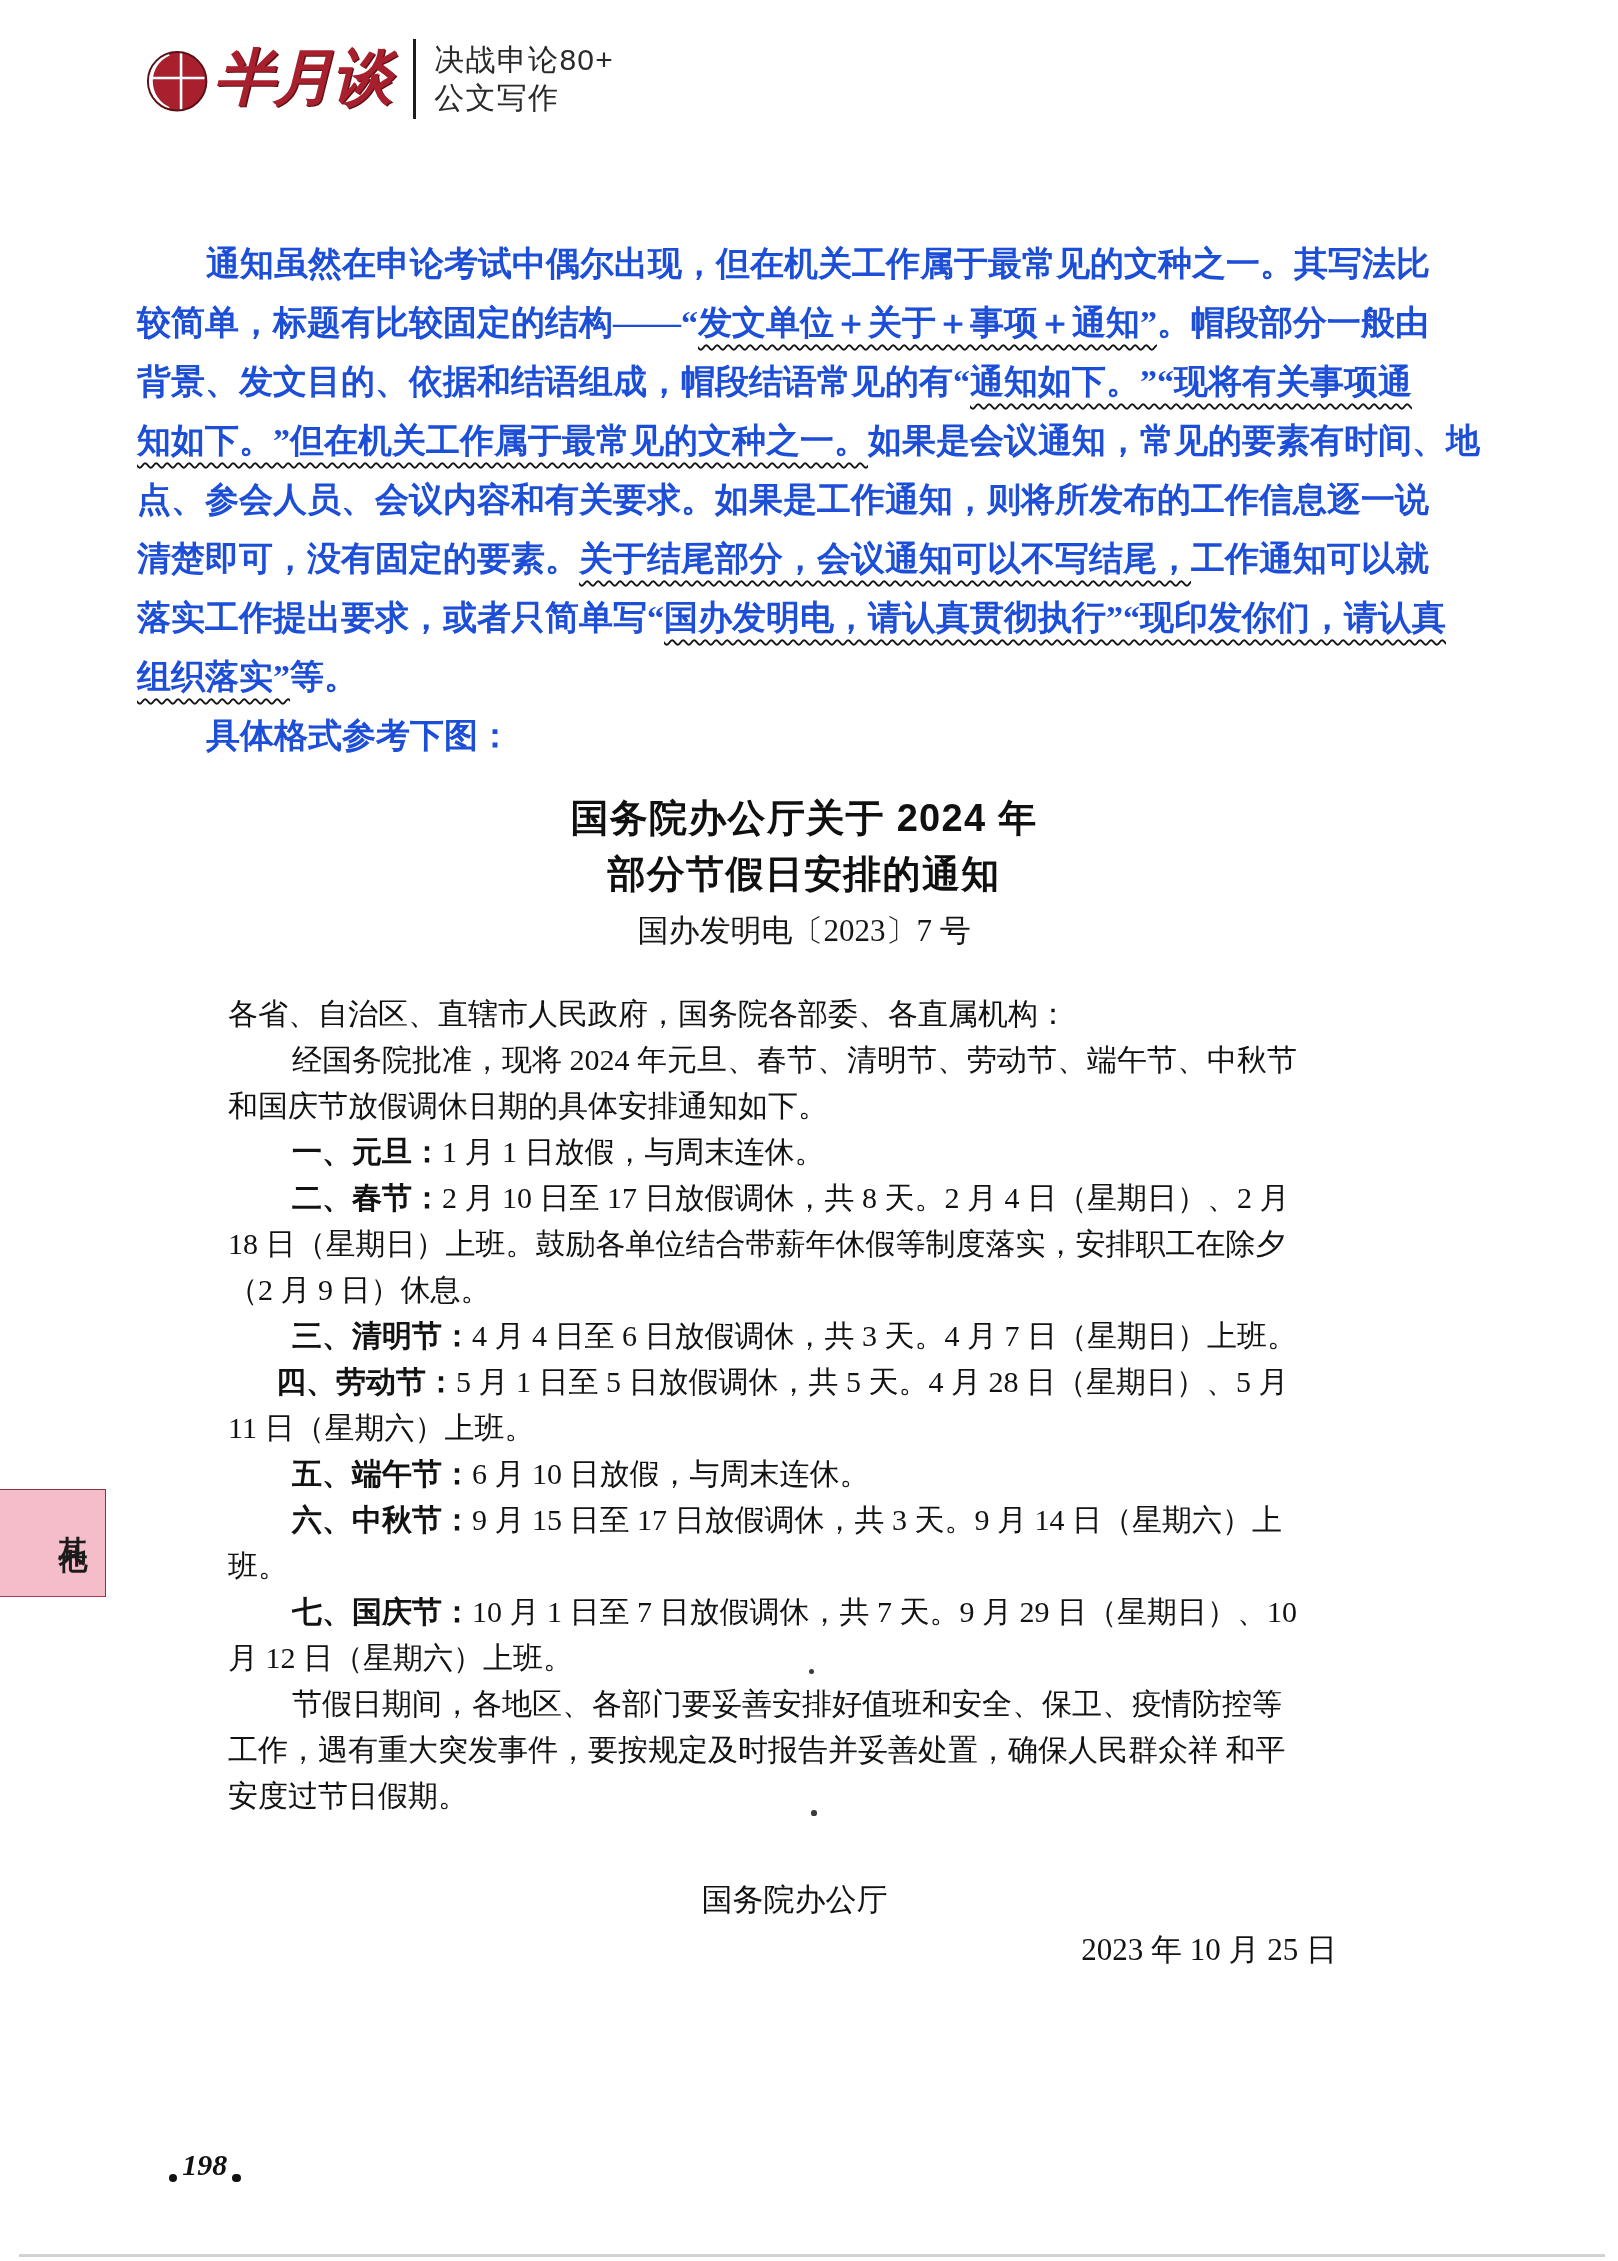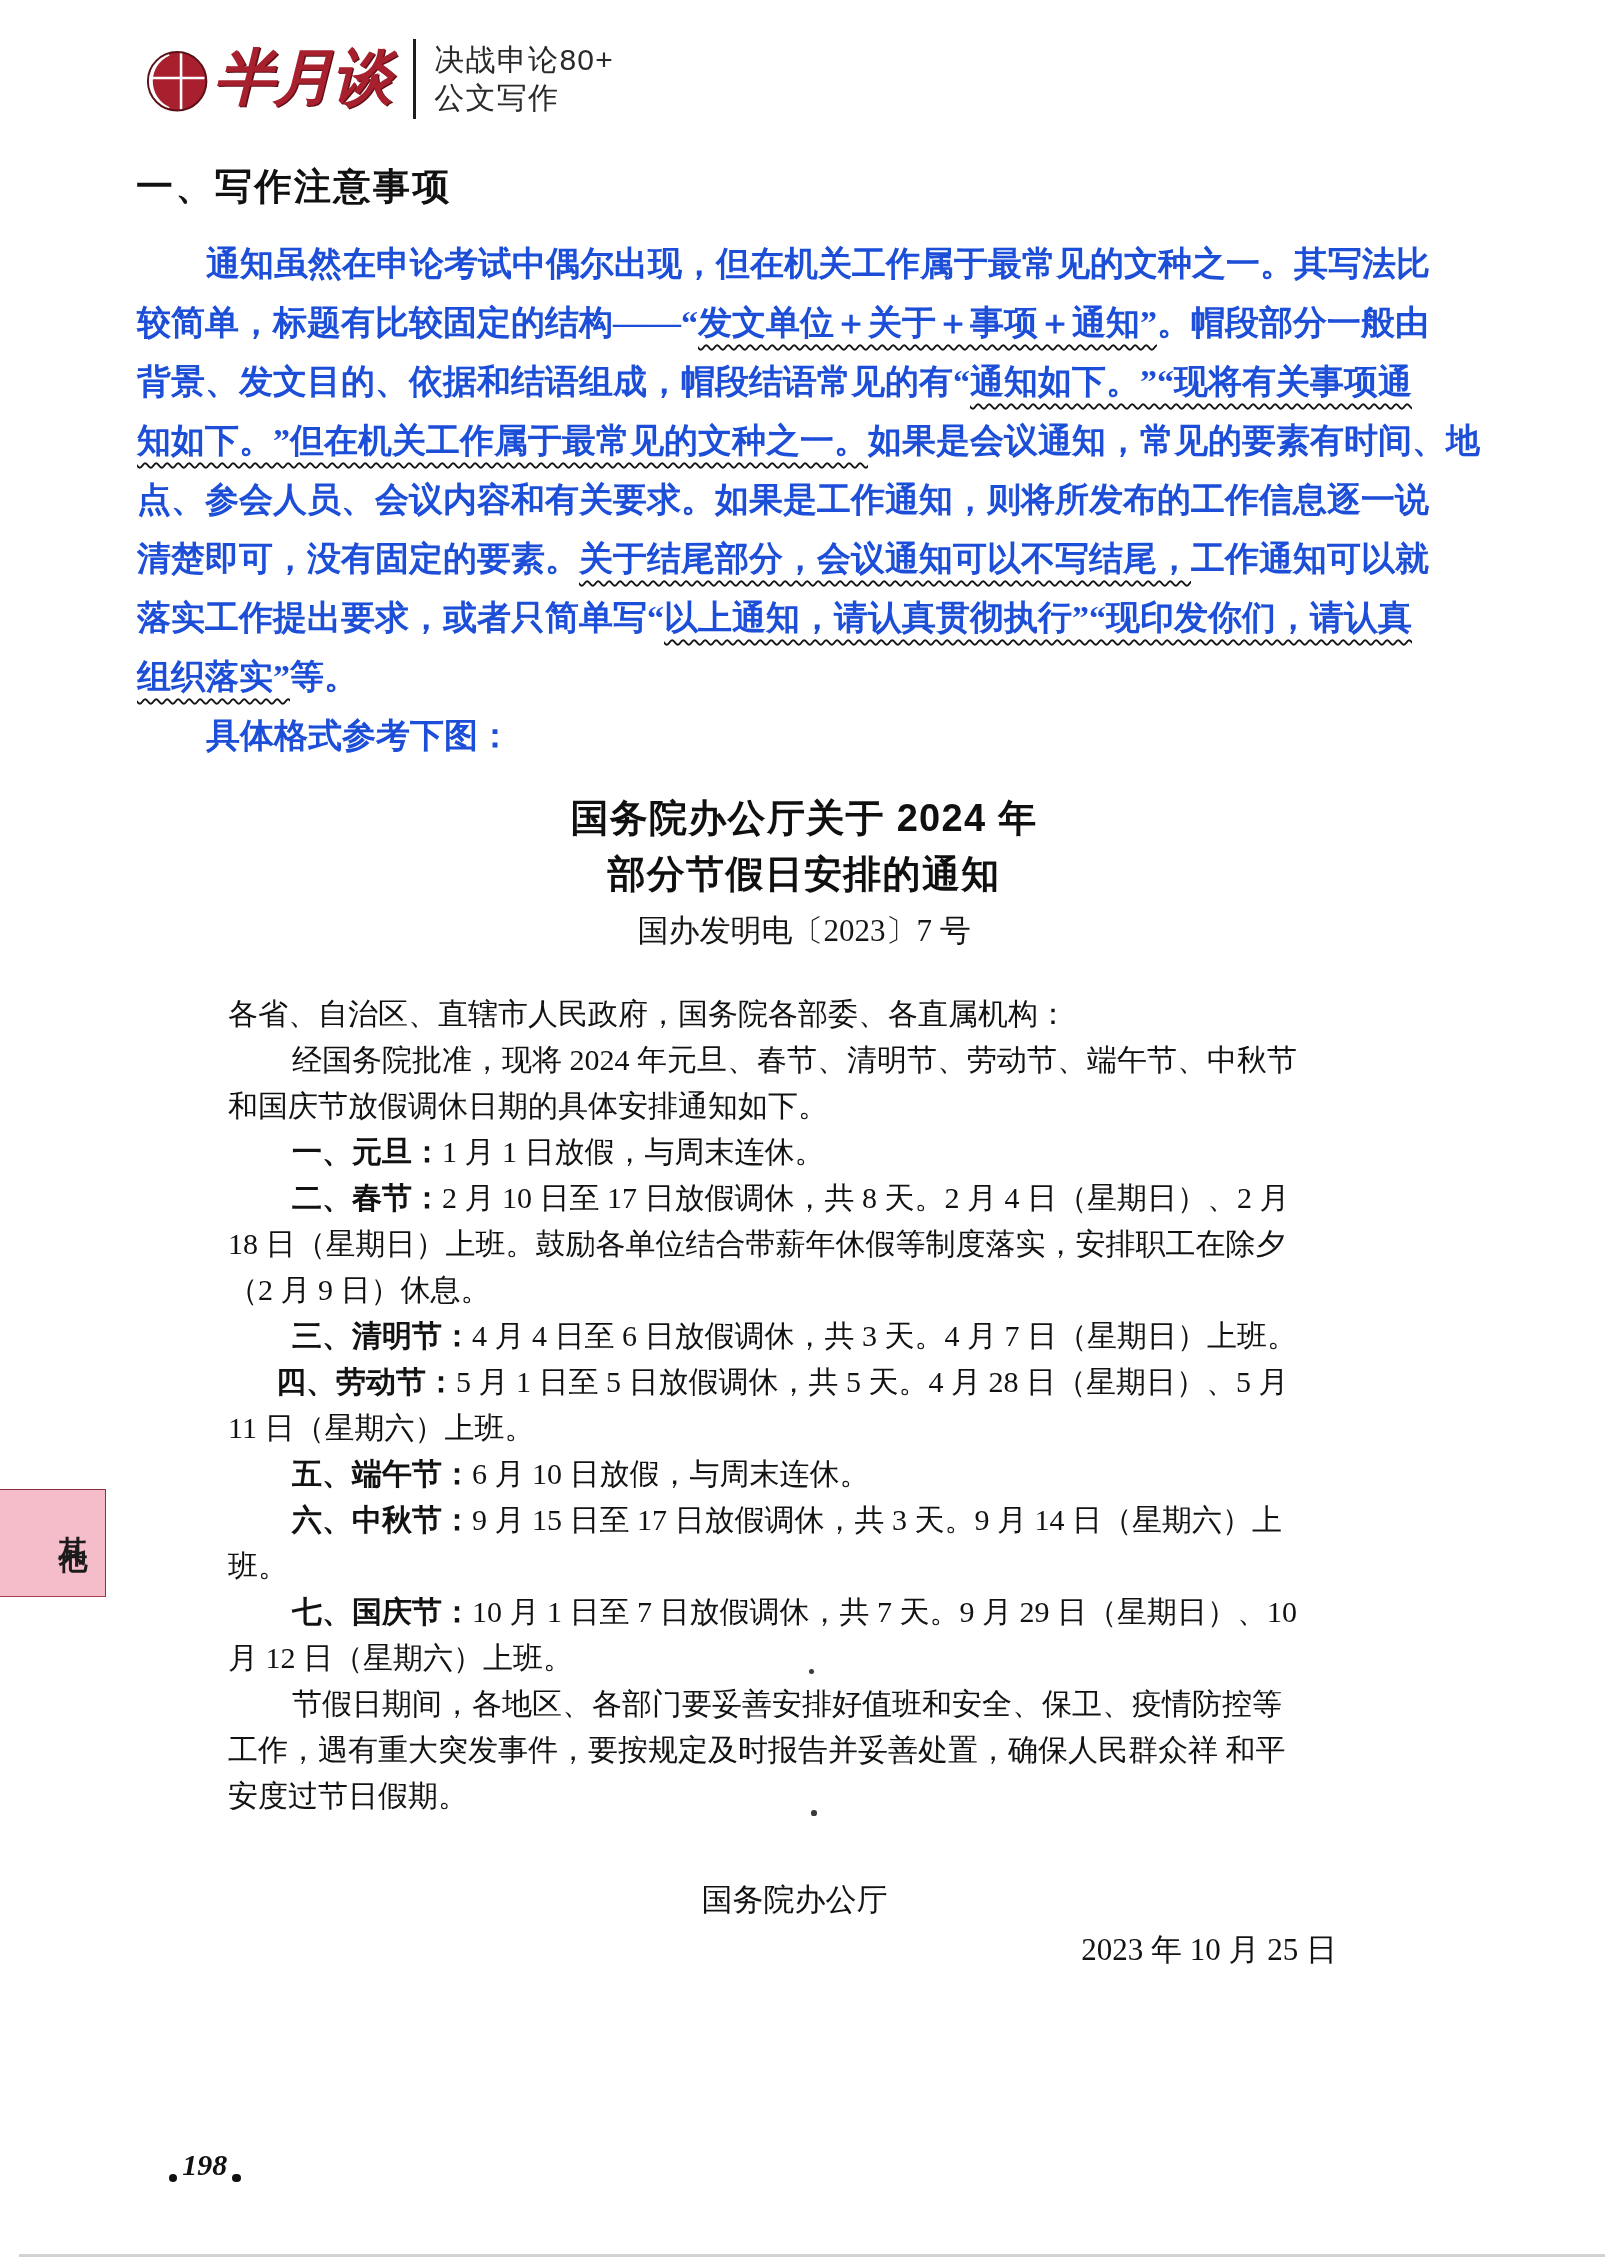--- a/index.html
+++ b/index.html
@@ -116,30 +116,29 @@
       </span>
       <span class="logo-text">半月谈</span>
     </div>
     <div class="header-divider"></div>
     <div class="header-titles">
       <div>决战申论80+</div>
       <div>公文写作</div>
     </div>
   </div>
 
-  <h1 class="section-title">一、写作注意事项</h1>
 
   <div class="intro">
       <div class="line indent"><span>通知虽然在申论考试中偶尔出现，但在机关工作属于最常见的文种之一。其写法比</span></div>
       <div class="line"><span>较简单，标题有比较固定的结构——“</span><span class="wavy">发文单位＋关于＋事项＋通知”</span><span>。帽段部分一般由</span></div>
       <div class="line"><span>背景、发文目的、依据和结语组成，帽段结语常见的有“</span><span class="wavy">通知如下。”“现将有关事项通</span></div>
       <div class="line"><span class="wavy">知如下。”但在机关工作属于最常见的文种之一。</span><span>如果是会议通知，常见的要素有时间、地</span></div>
       <div class="line"><span>点、参会人员、会议内容和有关要求。如果是工作通知，则将所发布的工作信息逐一说</span></div>
       <div class="line"><span>清楚即可，没有固定的要素。</span><span class="wavy">关于结尾部分，会议通知可以不写结尾，</span><span>工作通知可以就</span></div>
-      <div class="line"><span>落实工作提出要求，或者只简单写“</span><span class="wavy">以上通知，请认真贯彻执行”“现印发你们，请认真</span></div>
+      <div class="line"><span>落实工作提出要求，或者只简单写“</span><span class="wavy">国办发明电，请认真贯彻执行”“现印发你们，请认真</span></div>
       <div class="line"><span class="wavy">组织落实”</span><span>等。</span></div>
       <div class="line indent"><span>具体格式参考下图：</span></div>
     </div>
 
   <div class="doc">
     <div class="doc-title">国务院办公厅关于 2024 年</div>
     <div class="doc-title">部分节假日安排的通知</div>
     <div class="doc-number">国办发明电〔2023〕7 号</div>
     <div class="doc-body">
         <div class="line"><span>各省、自治区、直辖市人民政府，国务院各部委、各直属机构：</span></div>

